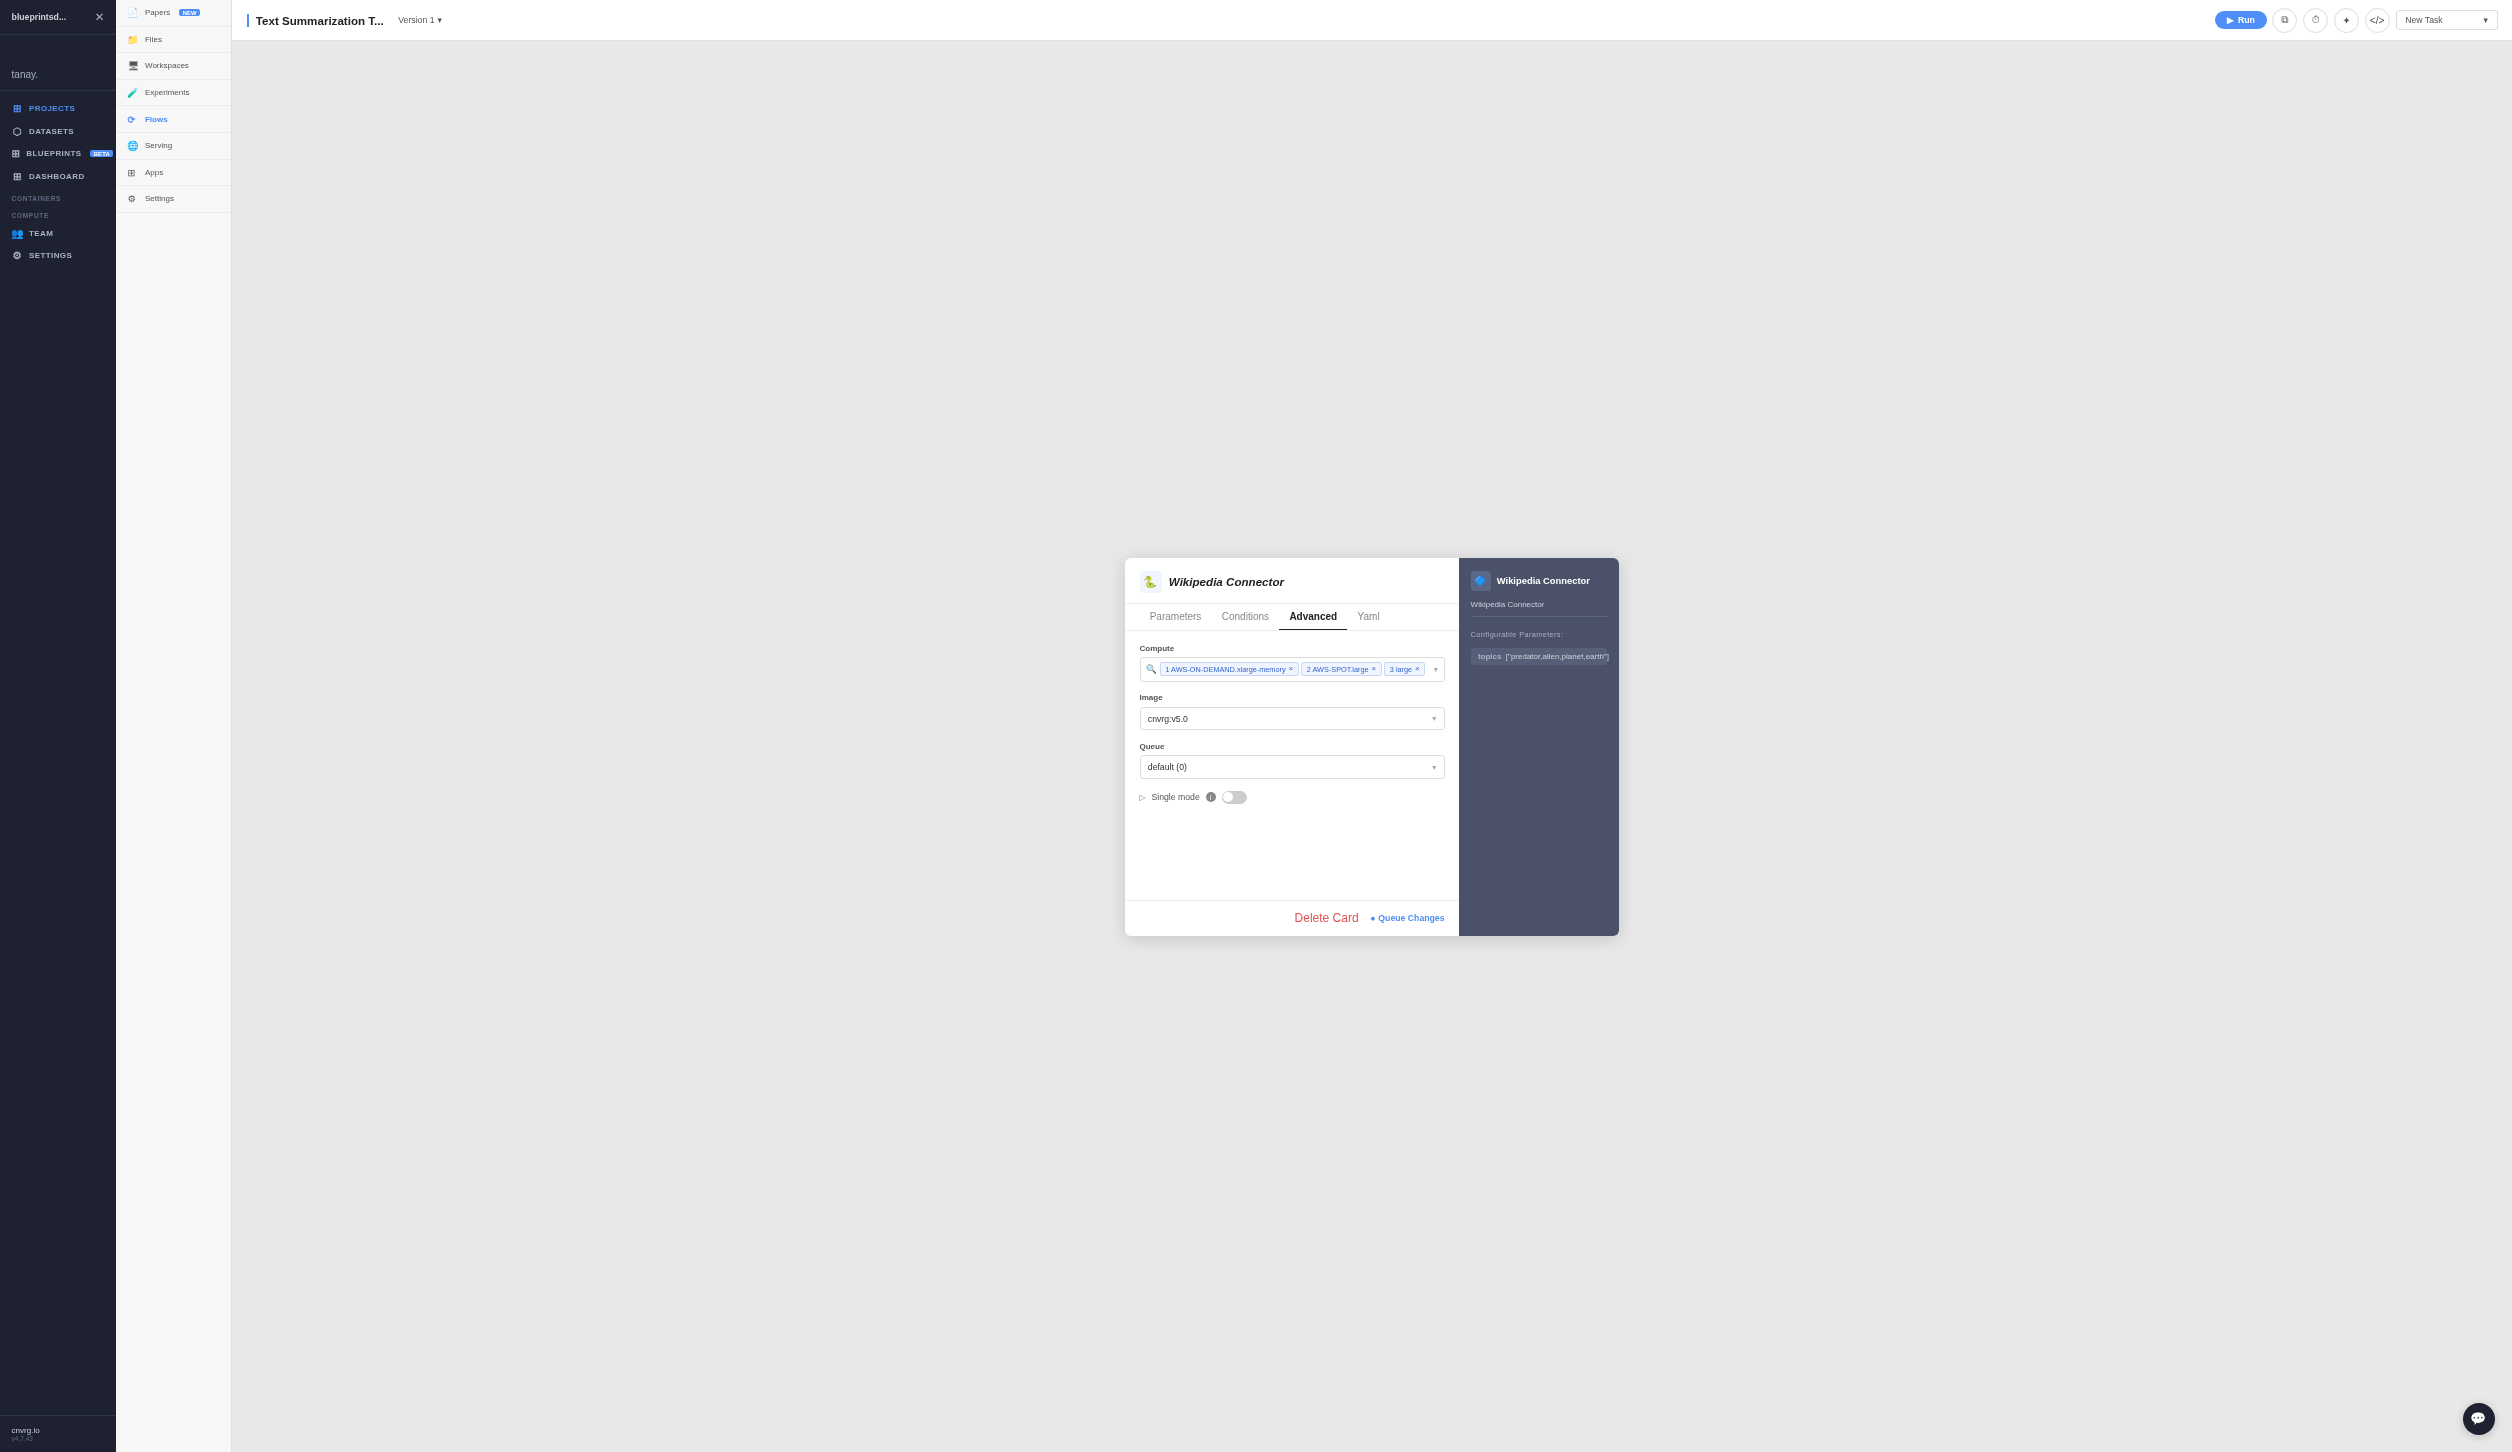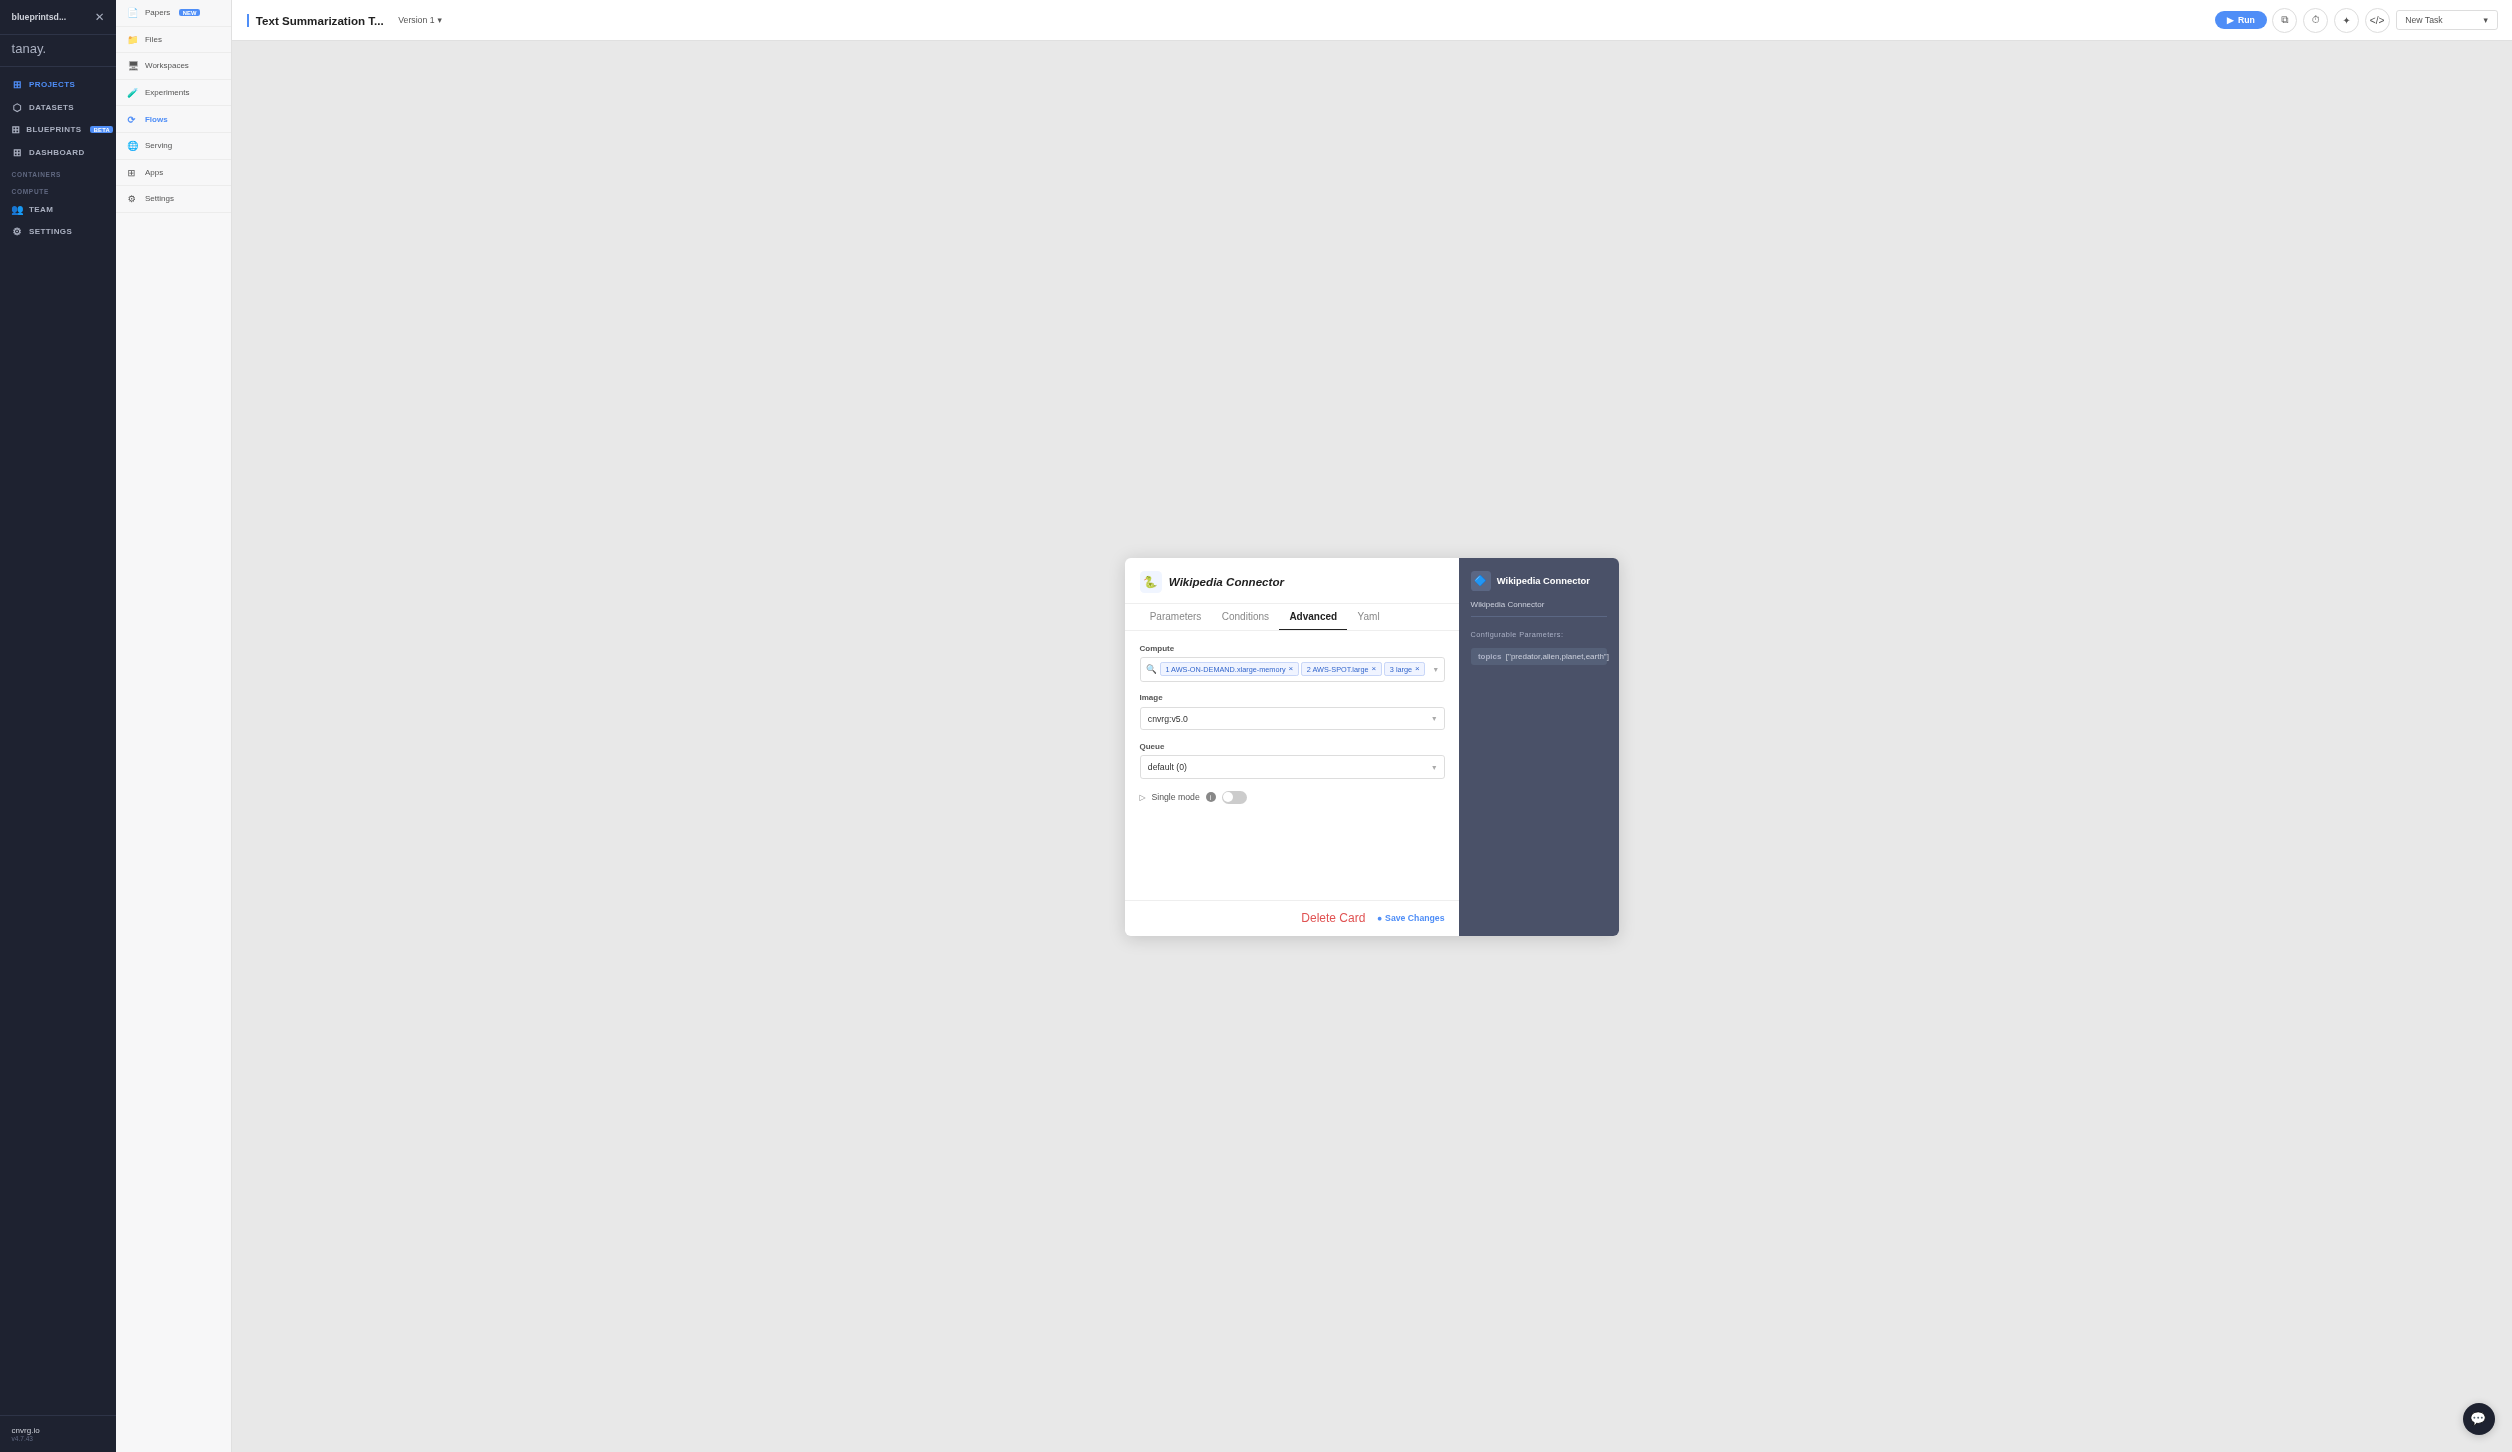--- a/index.html
+++ b/index.html
@@ -27,23 +27,24 @@
       color: #cdd0d8;
       font-weight: 600;
     }
     .sidebar-close-icon {
       color: #aab0c0;
       cursor: pointer;
       font-size: 11.6px;
     }
     .sidebar-user {
       padding: 5.8px 11.6px 10.2px;
-      font-size: 13px;
+      font-size: 10px;
       color: #aab0c0;
       border-bottom: 0.7px solid #2e3447;
+      margin-top: 28px;
     }
     .sidebar-nav {
       flex: 1;
       padding: 5.8px 0;
       overflow-y: auto;
     }
     .sidebar-item {
       display: flex;
       align-items: center;
       gap: 5.8px;
@@ -634,21 +635,21 @@
             <span>Single mode</span>
             <span class="info-icon">i</span>
             <div class="toggle"></div>
           </div>
         </div>
 
         <div class="card-footer">
           <button class="btn-delete">Delete Card</button>
           <button class="btn-save">
             <span style="color:#4f8ef7;">●</span>
-            <span>Save Changes</span>
+            <span>Queue Changes</span>
           </button>
         </div>
       </div>
 
       <div class="card-right">
         <div class="card-right-header">
           <div class="card-right-icon">🔷</div>
           <span class="card-right-title">Wikipedia Connector</span>
         </div>
         <div class="card-right-subtitle">Wikipedia Connector</div>

